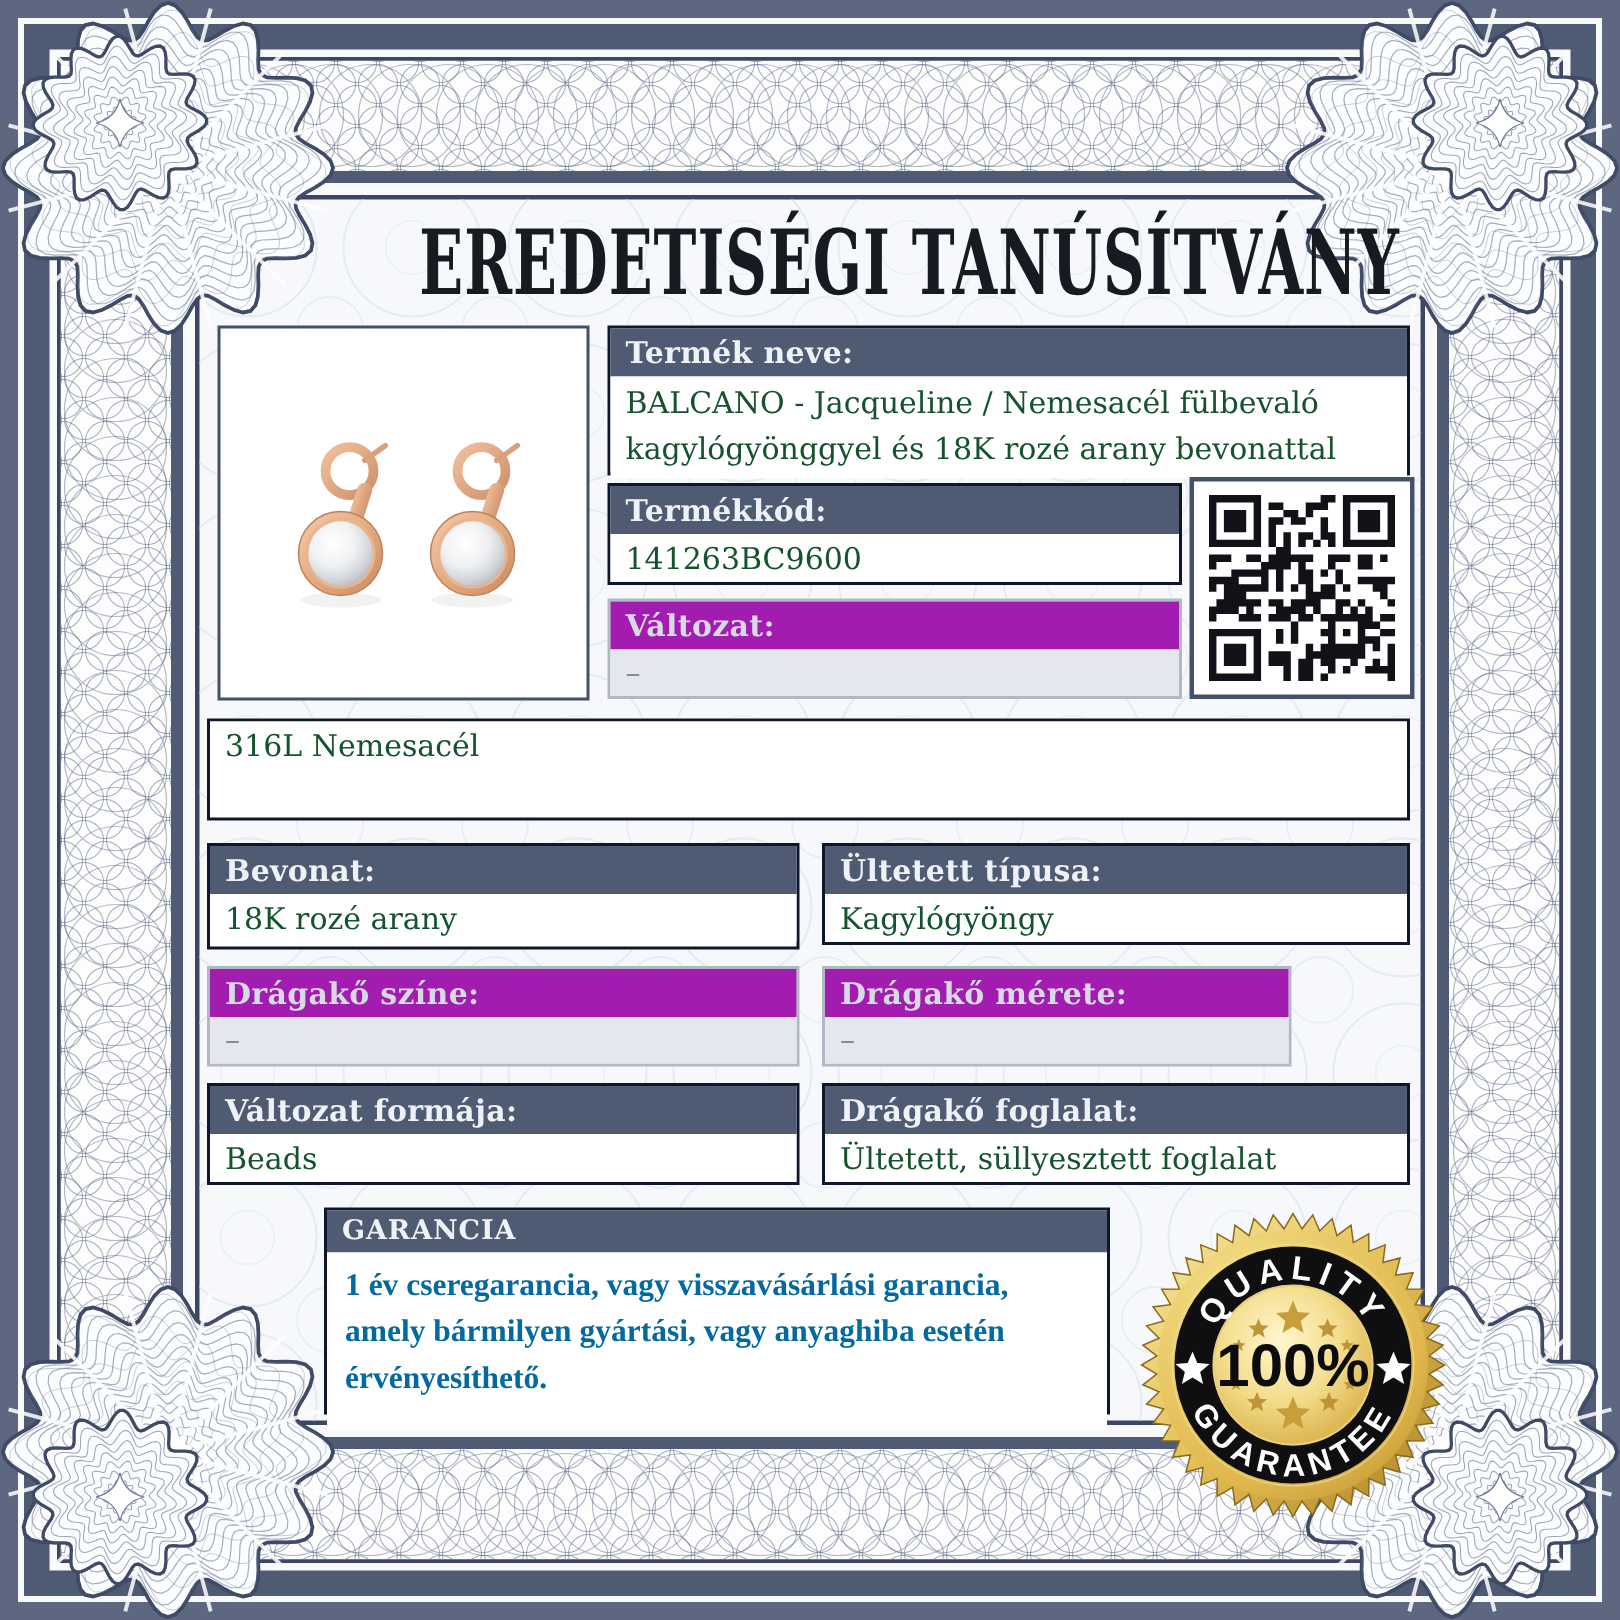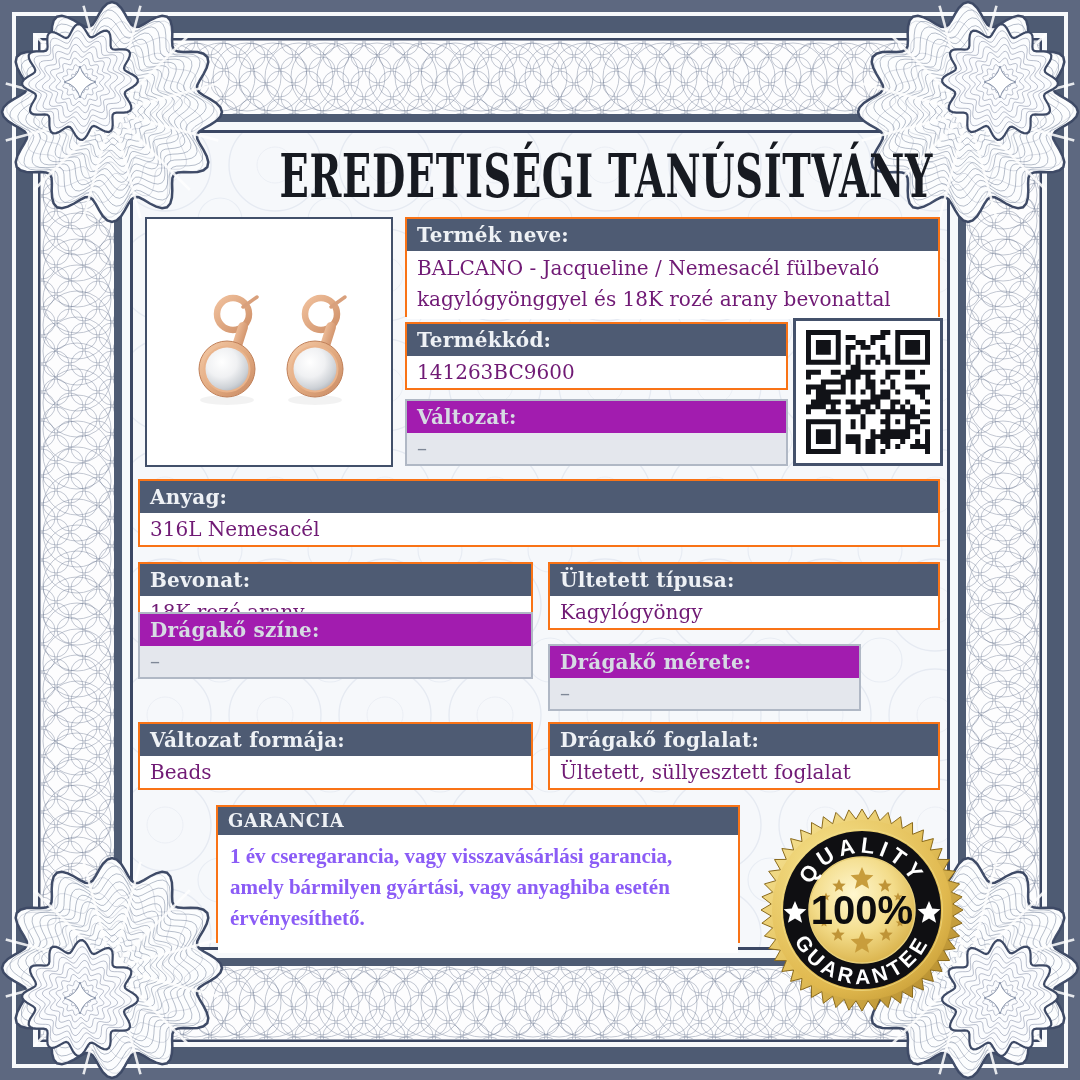--- a/index.html
+++ b/index.html
@@ -6,35 +6,35 @@
   body{width:1080px;height:1080px;position:relative;overflow:hidden;
        background:#5d6880;font-family:"DejaVu Serif",serif}
   .frame-svg{position:absolute;left:0;top:0;z-index:0}
   .title{position:absolute;left:133px;top:141px;width:814px;text-align:center;
          font-weight:bold;font-size:60px;color:#171a21;letter-spacing:1px;
          transform:scaleX(.64);white-space:nowrap;z-index:2}
   .imgbox{position:absolute;left:145px;top:217px;width:248px;height:250px;
           border:2px solid #42506a;background:#fff;box-sizing:border-box;z-index:2}
   .qrbox{position:absolute;left:793px;top:318px;width:150px;height:148px;
          border:3px solid #44516b;background:#fff;box-sizing:border-box;z-index:2}
-  .field{position:absolute;border:2px solid #f97316;background:#fff;
+  .field{position:absolute;border:2px solid #0f172a;background:#fff;
          box-sizing:border-box;z-index:2}
   .hdr{background:#4e5b73;color:#eef1f5;font-weight:bold;font-size:20px;
        line-height:32px;height:32px;padding:0 10px;letter-spacing:.2px;overflow:hidden}
-  .val{background:#fff;color:#701a75;font-size:20px;line-height:32px;height:32px;
+  .val{background:#fff;color:#14532d;font-size:20px;line-height:32px;height:32px;
        padding:0 10px;overflow:hidden}
   .val.tall{height:64px;line-height:31px;padding:2px 10px}
   .field.faded{border-color:#b0b8c5}
   .field.faded .hdr{background:#a21caf;color:#d6dbe3}
   .field.faded .val{background:#e4e7ed;color:#7f8897}
   .field.h67 .val{height:31px;line-height:30px}
   .garancia .hdr{height:28px;line-height:28px;font-size:18px;letter-spacing:.6px}
   .garancia .val{height:106px;font-family:"Liberation Serif","DejaVu Serif",serif;
                  font-size:21px;font-weight:bold;line-height:1.48;padding:6px 12px;
-                 white-space:normal;color:#8b5cf6}
+                 white-space:normal;color:#0369a1}
   .badge-svg{position:absolute;left:746px;top:792px;z-index:5}
 </style>
 </head>
 <body>
 
 <svg class="frame-svg" width="1080" height="1080" viewBox="0 0 1080 1080">
   <defs>
     <pattern id="mesh" width="28" height="28" patternUnits="userSpaceOnUse">
       <circle cx="14" cy="14" r="13" fill="none" stroke="#5e6c88" stroke-width=".7" opacity=".55"></circle>
       <circle cx="0" cy="0" r="13" fill="none" stroke="#5e6c88" stroke-width=".7" opacity=".55"></circle>
@@ -454,35 +454,34 @@
 </div>
 
 <div class="qrbox">
   <svg width="124" height="124" viewBox="0 0 125 125" style="margin:9px 0 0 10px">
     <rect x="0" y="0" width="125" height="125" fill="#fff"></rect>
     <path id="qrPath" fill="#111217" d="M0 0h5v5h-5zM5 0h5v5h-5zM10 0h5v5h-5zM15 0h5v5h-5zM20 0h5v5h-5zM25 0h5v5h-5zM30 0h5v5h-5zM75 0h5v5h-5zM80 0h5v5h-5zM90 0h5v5h-5zM95 0h5v5h-5zM100 0h5v5h-5zM105 0h5v5h-5zM110 0h5v5h-5zM115 0h5v5h-5zM120 0h5v5h-5zM0 5h5v5h-5zM30 5h5v5h-5zM40 5h5v5h-5zM45 5h5v5h-5zM65 5h5v5h-5zM70 5h5v5h-5zM75 5h5v5h-5zM90 5h5v5h-5zM120 5h5v5h-5zM0 10h5v5h-5zM10 10h5v5h-5zM15 10h5v5h-5zM20 10h5v5h-5zM30 10h5v5h-5zM50 10h5v5h-5zM55 10h5v5h-5zM65 10h5v5h-5zM90 10h5v5h-5zM100 10h5v5h-5zM105 10h5v5h-5zM110 10h5v5h-5zM120 10h5v5h-5zM0 15h5v5h-5zM10 15h5v5h-5zM15 15h5v5h-5zM20 15h5v5h-5zM30 15h5v5h-5zM40 15h5v5h-5zM45 15h5v5h-5zM55 15h5v5h-5zM60 15h5v5h-5zM75 15h5v5h-5zM90 15h5v5h-5zM100 15h5v5h-5zM105 15h5v5h-5zM110 15h5v5h-5zM120 15h5v5h-5zM0 20h5v5h-5zM10 20h5v5h-5zM15 20h5v5h-5zM20 20h5v5h-5zM30 20h5v5h-5zM40 20h5v5h-5zM75 20h5v5h-5zM90 20h5v5h-5zM100 20h5v5h-5zM105 20h5v5h-5zM110 20h5v5h-5zM120 20h5v5h-5zM0 25h5v5h-5zM30 25h5v5h-5zM40 25h5v5h-5zM50 25h5v5h-5zM60 25h5v5h-5zM65 25h5v5h-5zM75 25h5v5h-5zM80 25h5v5h-5zM90 25h5v5h-5zM120 25h5v5h-5zM0 30h5v5h-5zM5 30h5v5h-5zM10 30h5v5h-5zM15 30h5v5h-5zM20 30h5v5h-5zM25 30h5v5h-5zM30 30h5v5h-5zM40 30h5v5h-5zM50 30h5v5h-5zM60 30h5v5h-5zM70 30h5v5h-5zM80 30h5v5h-5zM90 30h5v5h-5zM95 30h5v5h-5zM100 30h5v5h-5zM105 30h5v5h-5zM110 30h5v5h-5zM115 30h5v5h-5zM120 30h5v5h-5zM45 35h5v5h-5zM50 35h5v5h-5zM0 40h5v5h-5zM5 40h5v5h-5zM10 40h5v5h-5zM25 40h5v5h-5zM30 40h5v5h-5zM40 40h5v5h-5zM45 40h5v5h-5zM50 40h5v5h-5zM55 40h5v5h-5zM60 40h5v5h-5zM65 40h5v5h-5zM80 40h5v5h-5zM85 40h5v5h-5zM90 40h5v5h-5zM100 40h5v5h-5zM105 40h5v5h-5zM115 40h5v5h-5zM0 45h5v5h-5zM35 45h5v5h-5zM40 45h5v5h-5zM45 45h5v5h-5zM50 45h5v5h-5zM60 45h5v5h-5zM80 45h5v5h-5zM100 45h5v5h-5zM105 45h5v5h-5zM15 50h5v5h-5zM20 50h5v5h-5zM25 50h5v5h-5zM30 50h5v5h-5zM35 50h5v5h-5zM45 50h5v5h-5zM60 50h5v5h-5zM65 50h5v5h-5zM75 50h5v5h-5zM85 50h5v5h-5zM0 55h5v5h-5zM5 55h5v5h-5zM10 55h5v5h-5zM15 55h5v5h-5zM35 55h5v5h-5zM45 55h5v5h-5zM60 55h5v5h-5zM65 55h5v5h-5zM85 55h5v5h-5zM100 55h5v5h-5zM105 55h5v5h-5zM110 55h5v5h-5zM115 55h5v5h-5zM120 55h5v5h-5zM0 60h5v5h-5zM10 60h5v5h-5zM15 60h5v5h-5zM20 60h5v5h-5zM25 60h5v5h-5zM30 60h5v5h-5zM35 60h5v5h-5zM45 60h5v5h-5zM55 60h5v5h-5zM65 60h5v5h-5zM75 60h5v5h-5zM80 60h5v5h-5zM90 60h5v5h-5zM110 60h5v5h-5zM115 60h5v5h-5zM10 65h5v5h-5zM15 65h5v5h-5zM20 65h5v5h-5zM65 65h5v5h-5zM70 65h5v5h-5zM75 65h5v5h-5zM80 65h5v5h-5zM115 65h5v5h-5zM5 70h5v5h-5zM10 70h5v5h-5zM15 70h5v5h-5zM20 70h5v5h-5zM25 70h5v5h-5zM30 70h5v5h-5zM40 70h5v5h-5zM45 70h5v5h-5zM55 70h5v5h-5zM60 70h5v5h-5zM65 70h5v5h-5zM70 70h5v5h-5zM85 70h5v5h-5zM90 70h5v5h-5zM100 70h5v5h-5zM120 70h5v5h-5zM0 75h5v5h-5zM5 75h5v5h-5zM10 75h5v5h-5zM15 75h5v5h-5zM25 75h5v5h-5zM45 75h5v5h-5zM50 75h5v5h-5zM55 75h5v5h-5zM60 75h5v5h-5zM70 75h5v5h-5zM85 75h5v5h-5zM95 75h5v5h-5zM105 75h5v5h-5zM0 80h5v5h-5zM20 80h5v5h-5zM25 80h5v5h-5zM30 80h5v5h-5zM40 80h5v5h-5zM45 80h5v5h-5zM50 80h5v5h-5zM60 80h5v5h-5zM65 80h5v5h-5zM75 80h5v5h-5zM80 80h5v5h-5zM85 80h5v5h-5zM90 80h5v5h-5zM95 80h5v5h-5zM100 80h5v5h-5zM105 80h5v5h-5zM115 80h5v5h-5zM120 80h5v5h-5zM55 85h5v5h-5zM80 85h5v5h-5zM100 85h5v5h-5zM105 85h5v5h-5zM110 85h5v5h-5zM0 90h5v5h-5zM5 90h5v5h-5zM10 90h5v5h-5zM15 90h5v5h-5zM20 90h5v5h-5zM25 90h5v5h-5zM30 90h5v5h-5zM45 90h5v5h-5zM55 90h5v5h-5zM75 90h5v5h-5zM80 90h5v5h-5zM90 90h5v5h-5zM100 90h5v5h-5zM115 90h5v5h-5zM120 90h5v5h-5zM0 95h5v5h-5zM30 95h5v5h-5zM45 95h5v5h-5zM55 95h5v5h-5zM80 95h5v5h-5zM100 95h5v5h-5zM105 95h5v5h-5zM110 95h5v5h-5zM0 100h5v5h-5zM10 100h5v5h-5zM15 100h5v5h-5zM20 100h5v5h-5zM30 100h5v5h-5zM65 100h5v5h-5zM75 100h5v5h-5zM80 100h5v5h-5zM85 100h5v5h-5zM90 100h5v5h-5zM95 100h5v5h-5zM100 100h5v5h-5zM110 100h5v5h-5zM120 100h5v5h-5zM0 105h5v5h-5zM10 105h5v5h-5zM15 105h5v5h-5zM20 105h5v5h-5zM30 105h5v5h-5zM40 105h5v5h-5zM45 105h5v5h-5zM50 105h5v5h-5zM65 105h5v5h-5zM70 105h5v5h-5zM75 105h5v5h-5zM80 105h5v5h-5zM85 105h5v5h-5zM90 105h5v5h-5zM95 105h5v5h-5zM100 105h5v5h-5zM120 105h5v5h-5zM0 110h5v5h-5zM10 110h5v5h-5zM15 110h5v5h-5zM20 110h5v5h-5zM30 110h5v5h-5zM40 110h5v5h-5zM45 110h5v5h-5zM50 110h5v5h-5zM60 110h5v5h-5zM65 110h5v5h-5zM75 110h5v5h-5zM80 110h5v5h-5zM95 110h5v5h-5zM110 110h5v5h-5zM120 110h5v5h-5zM0 115h5v5h-5zM30 115h5v5h-5zM50 115h5v5h-5zM60 115h5v5h-5zM65 115h5v5h-5zM80 115h5v5h-5zM90 115h5v5h-5zM105 115h5v5h-5zM110 115h5v5h-5zM115 115h5v5h-5zM120 115h5v5h-5zM0 120h5v5h-5zM5 120h5v5h-5zM10 120h5v5h-5zM15 120h5v5h-5zM20 120h5v5h-5zM25 120h5v5h-5zM30 120h5v5h-5zM50 120h5v5h-5zM60 120h5v5h-5zM65 120h5v5h-5zM75 120h5v5h-5zM120 120h5v5h-5z"></path>
   </svg>
 </div>
 
 <div class="field" style="left:138px;top:479px;width:802px;height:68px">
-  <div class="hdr">Anyag:</div>
   <div class="val">316L Nemesacél</div>
 </div>
 
 <div class="field" style="left:138px;top:562px;width:395px;height:71px">
   <div class="hdr">Bevonat:</div>
   <div class="val">18K rozé arany</div>
 </div>
 
 <div class="field" style="left:548px;top:562px;width:392px;height:68px">
   <div class="hdr">Ültetett típusa:</div>
   <div class="val">Kagylógyöngy</div>
 </div>
 
-<div class="field faded h67" style="left:138px;top:612px;width:395px;height:67px">
+<div class="field faded h67" style="left:138px;top:644px;width:395px;height:67px">
   <div class="hdr">Drágakő színe:</div>
   <div class="val">–</div>
 </div>
 
 <div class="field faded h67" style="left:548px;top:644px;width:313px;height:67px">
   <div class="hdr">Drágakő mérete:</div>
   <div class="val">–</div>
 </div>
 
 <div class="field" style="left:138px;top:722px;width:395px;height:68px">

